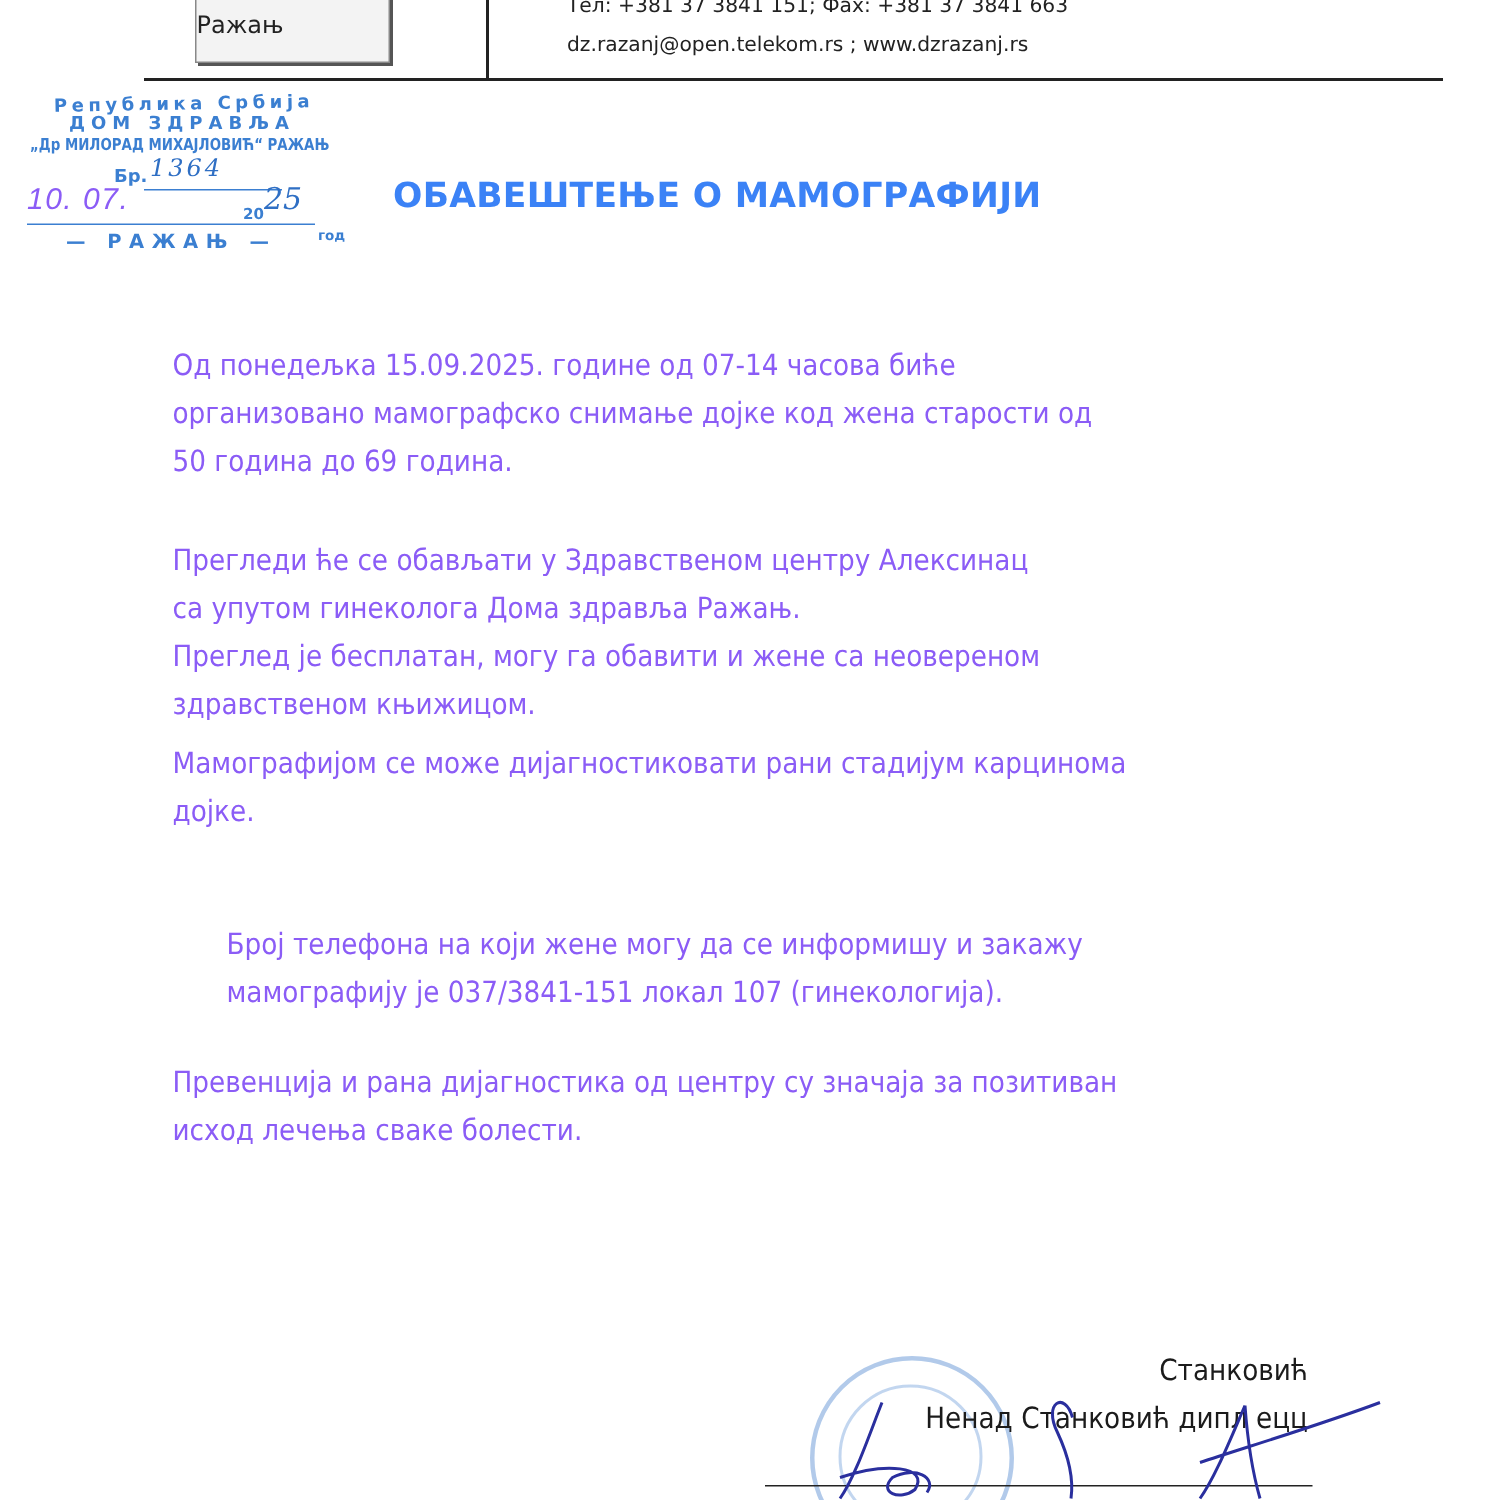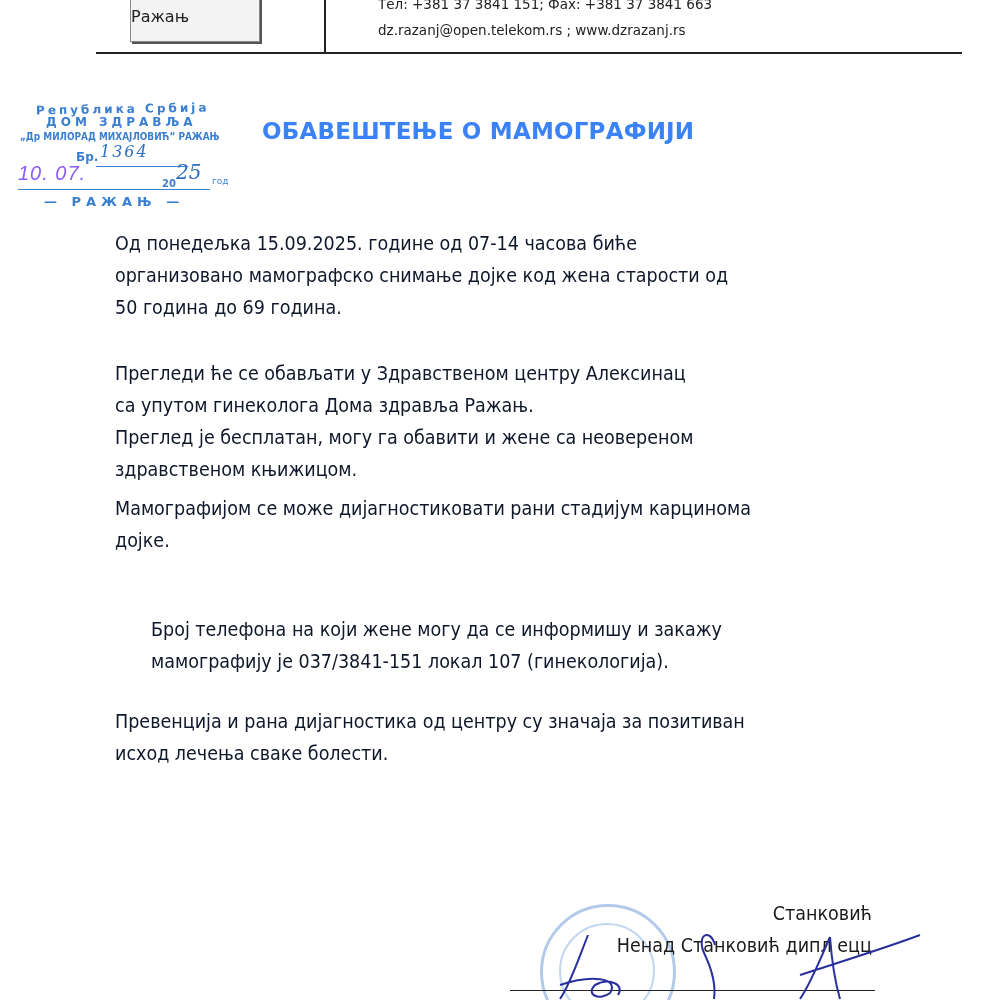--- a/index.html
+++ b/index.html
@@ -18,42 +18,42 @@
   }
   .hdr-vline { position: absolute; left: 324px; top: 0; width: 1.5px; height: 52px; background: #222; }
   .hdr-hline-left { position: absolute; left: 96px; top: 52px; width: 230px; height: 2px; background: #222; }
   .hdr-hline-right { position: absolute; left: 326px; top: 52px; width: 636px; height: 2px; background: #222; }
   .contact { position: absolute; left: 378px; font-size: 13.5px; color: #222; white-space: nowrap; }
   .contact.l1 { top: -4px; }
   .contact.l2 { top: 22px; }
 
   .stamp {
     position: absolute; left: 14px; top: 62px; width: 230px; height: 120px;
-    color: #3b7fd1; font-family: "DejaVu Sans", sans-serif; margin-top: 40px;
+    color: #3b7fd1; font-family: "DejaVu Sans", sans-serif;
   }
   .stamp .s1 { position: absolute; left: 22px; top: 0; font-size: 12px; letter-spacing: 3px; font-weight: bold; transform: rotate(-1deg); }
   .stamp .s2 { position: absolute; left: 32px; top: 13px; font-size: 12px; letter-spacing: 4px; font-weight: bold; }
   .stamp .s3 { position: absolute; left: 6px; top: 28px; font-size: 11px; font-weight: bold; font-family: "DejaVu Sans Condensed", "DejaVu Sans", sans-serif; letter-spacing: 0; transform: scaleX(0.9); transform-origin: left; white-space: nowrap; }
   .stamp .s4 { position: absolute; left: 62px; top: 48px; font-size: 12px; font-weight: bold; }
   .stamp .hw-num { position: absolute; left: 86px; top: 40px; font-size: 16px; font-style: italic; font-family: "DejaVu Serif", serif; color: #2f6fc4; letter-spacing: 2px; }
   .stamp .line1 { position: absolute; left: 82px; top: 64px; width: 92px; border-top: 1.5px solid #3b7fd1; }
   .stamp .hw-date { position: absolute; left: 4px; top: 60px; font-size: 20px; font-style: italic; font-family: Liberation Sans, sans-serif; color: #8b5cf6; letter-spacing: 1px; }
   .stamp .s20 { position: absolute; left: 148px; top: 76px; font-size: 10px; font-weight: bold; }
   .stamp .hw-yr { position: absolute; left: 162px; top: 58px; font-size: 20px; font-style: italic; font-family: "DejaVu Serif", serif; color: #2f6fc4; }
-  .stamp .gol { position: absolute; left: 198px; top: 74px; font-size: 9px; font-weight: normal; }
+  .stamp .gol { position: absolute; left: 198px; top: 91px; font-size: 9px; font-weight: bold; }
   .stamp .line2 { position: absolute; left: 4px; top: 87px; width: 192px; border-top: 1.5px solid #3b7fd1; }
   .stamp .s5 { position: absolute; left: 30px; top: 92px; font-size: 13px; letter-spacing: 5px; font-weight: bold; }
 
   .title {
     position: absolute; left: 262px; top: 118px; font-size: 23px; font-weight: bold;
     color: #3b82f6; font-family: "DejaVu Sans", sans-serif; letter-spacing: 0.2px; white-space: nowrap;
   }
   .body-text {
     position: absolute; left: 115px; width: 800px; font-size: 19.5px; line-height: 32px;
-    color: #0f172a; font-family: "DejaVu Sans Condensed", "DejaVu Sans", sans-serif; white-space: pre-line;
+    color: #8b5cf6; font-family: "DejaVu Sans Condensed", "DejaVu Sans", sans-serif; white-space: pre-line;
   }
   .p1 { top: 228px; }
   .p2 { top: 358px; }
   .p3 { top: 493px; }
   .p4 { top: 614px; margin-left: 36px; }
   .p5 { top: 706px; }
 
   .seal {
     position: absolute; left: 540px; top: 904px; width: 130px; height: 130px; border-radius: 50%;
     border: 3px solid #7fa8dd; opacity: 0.6;

